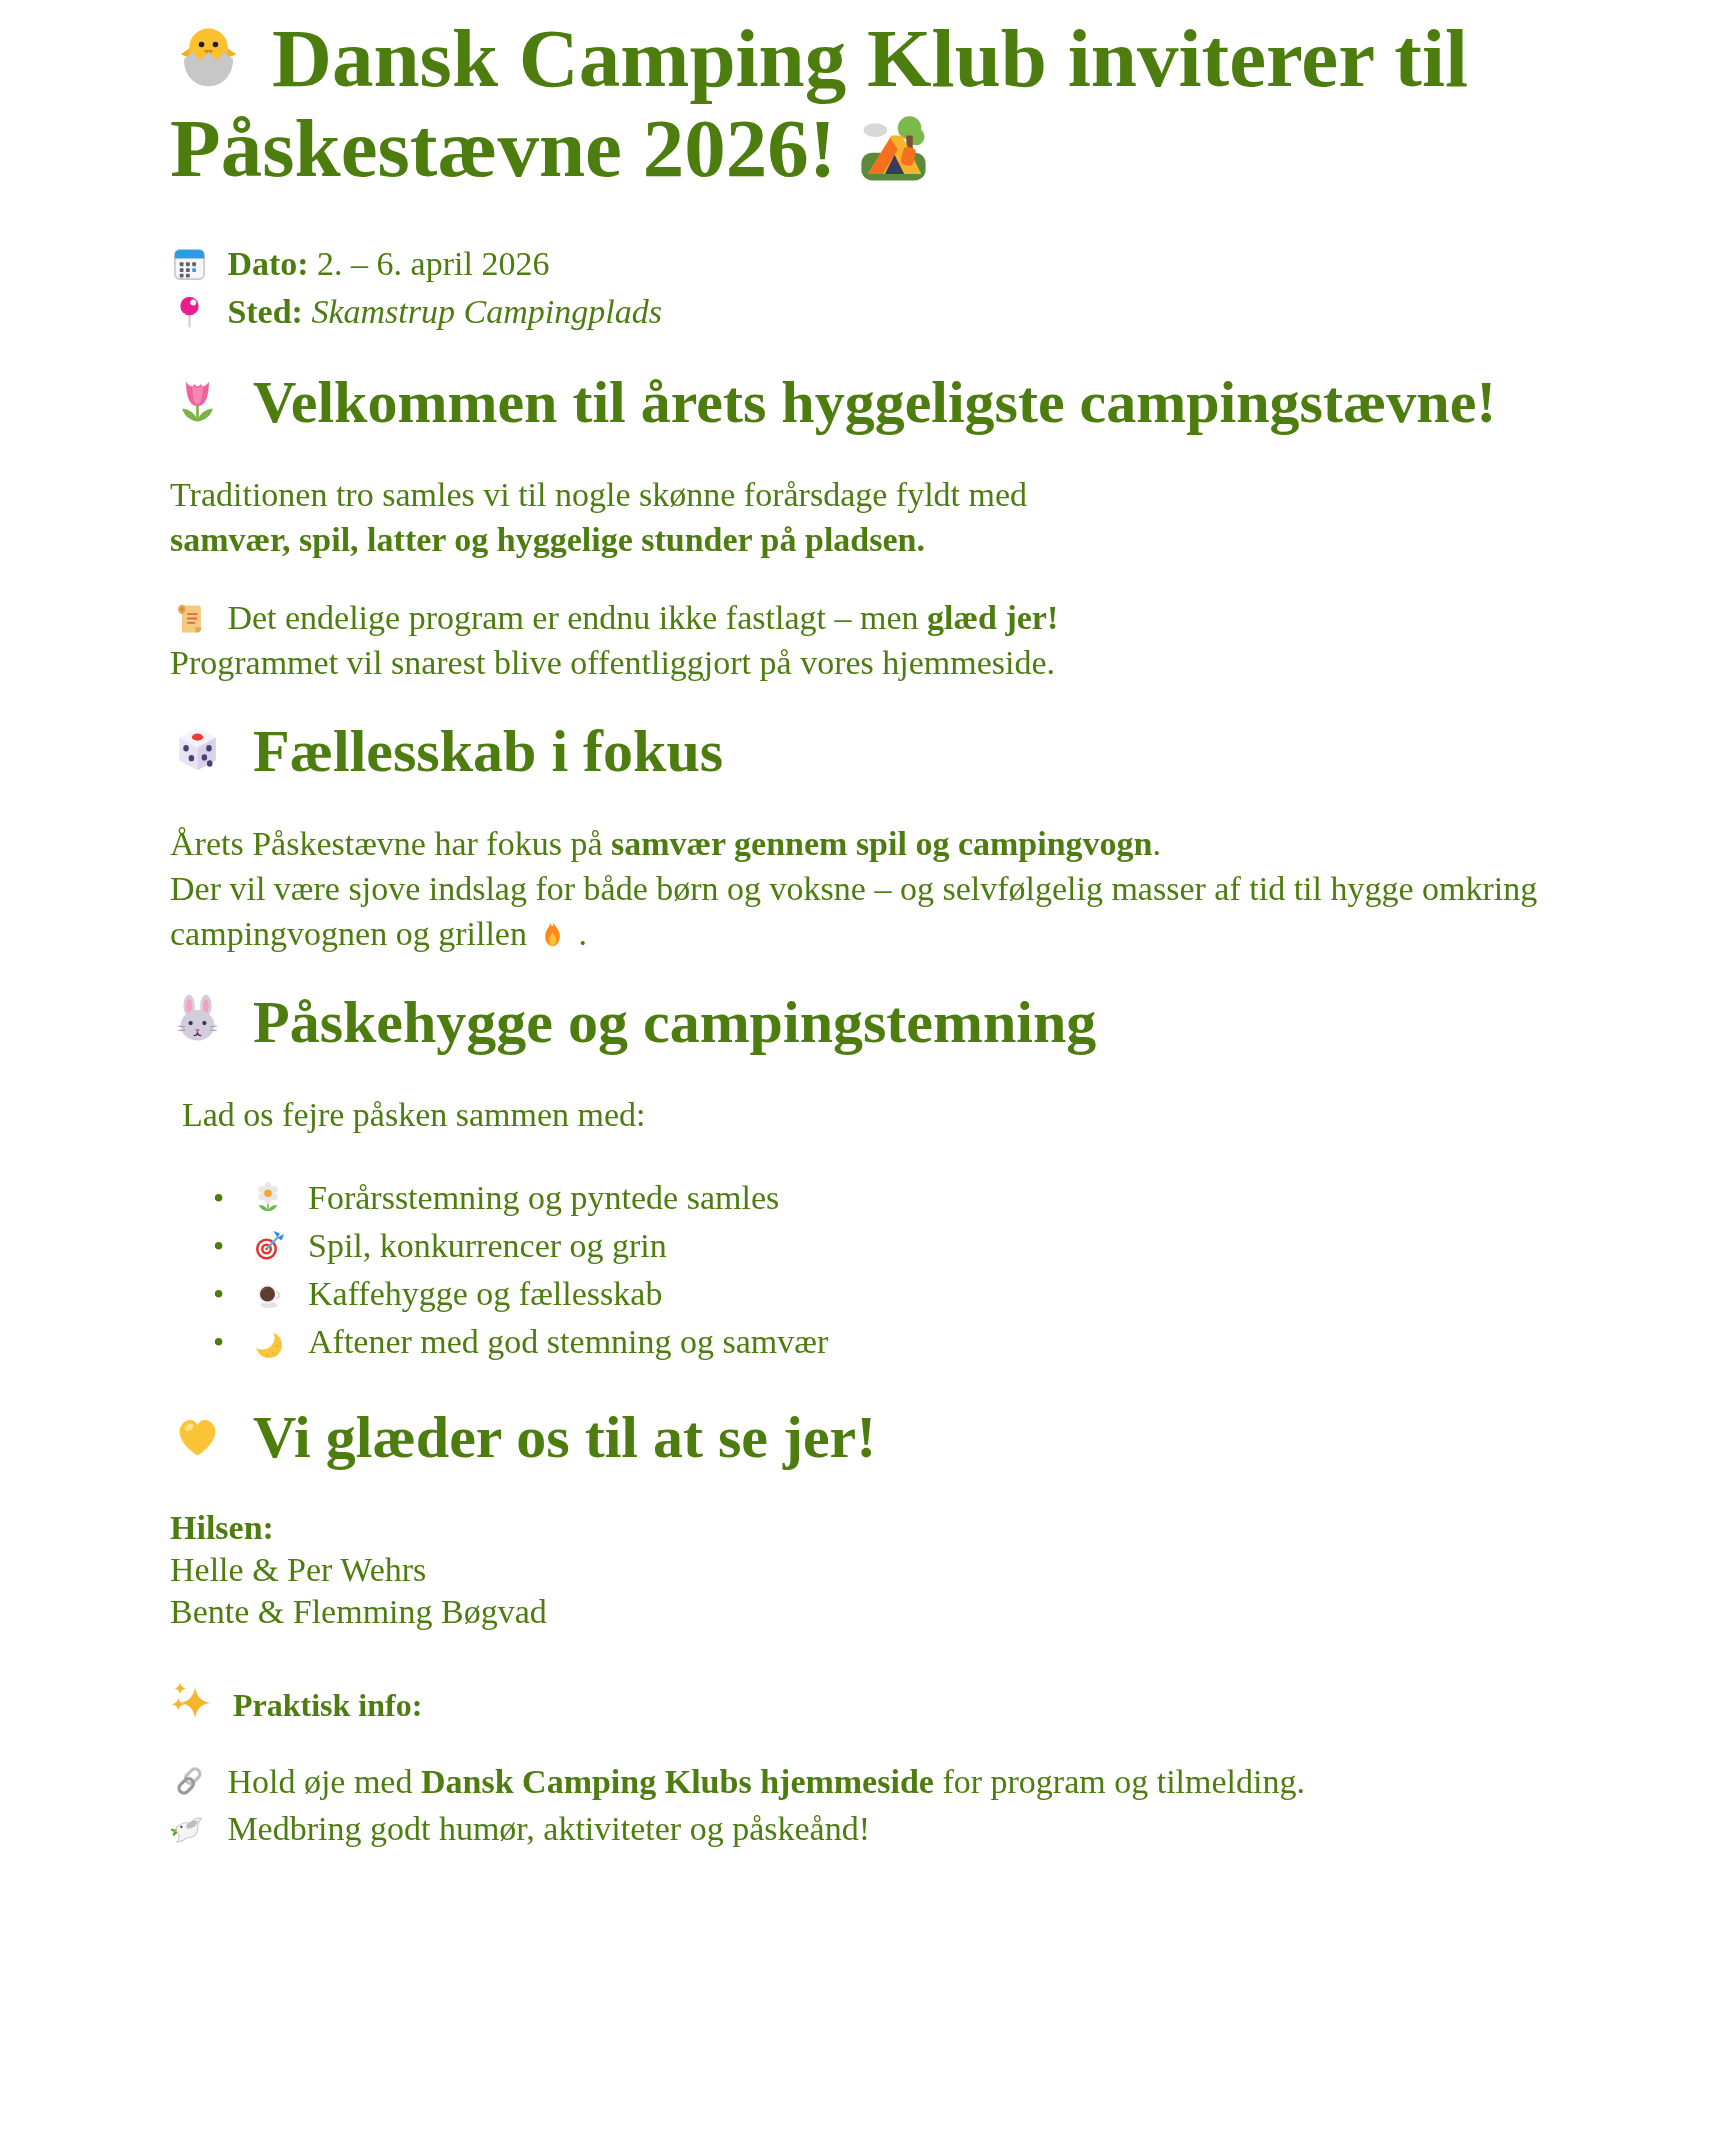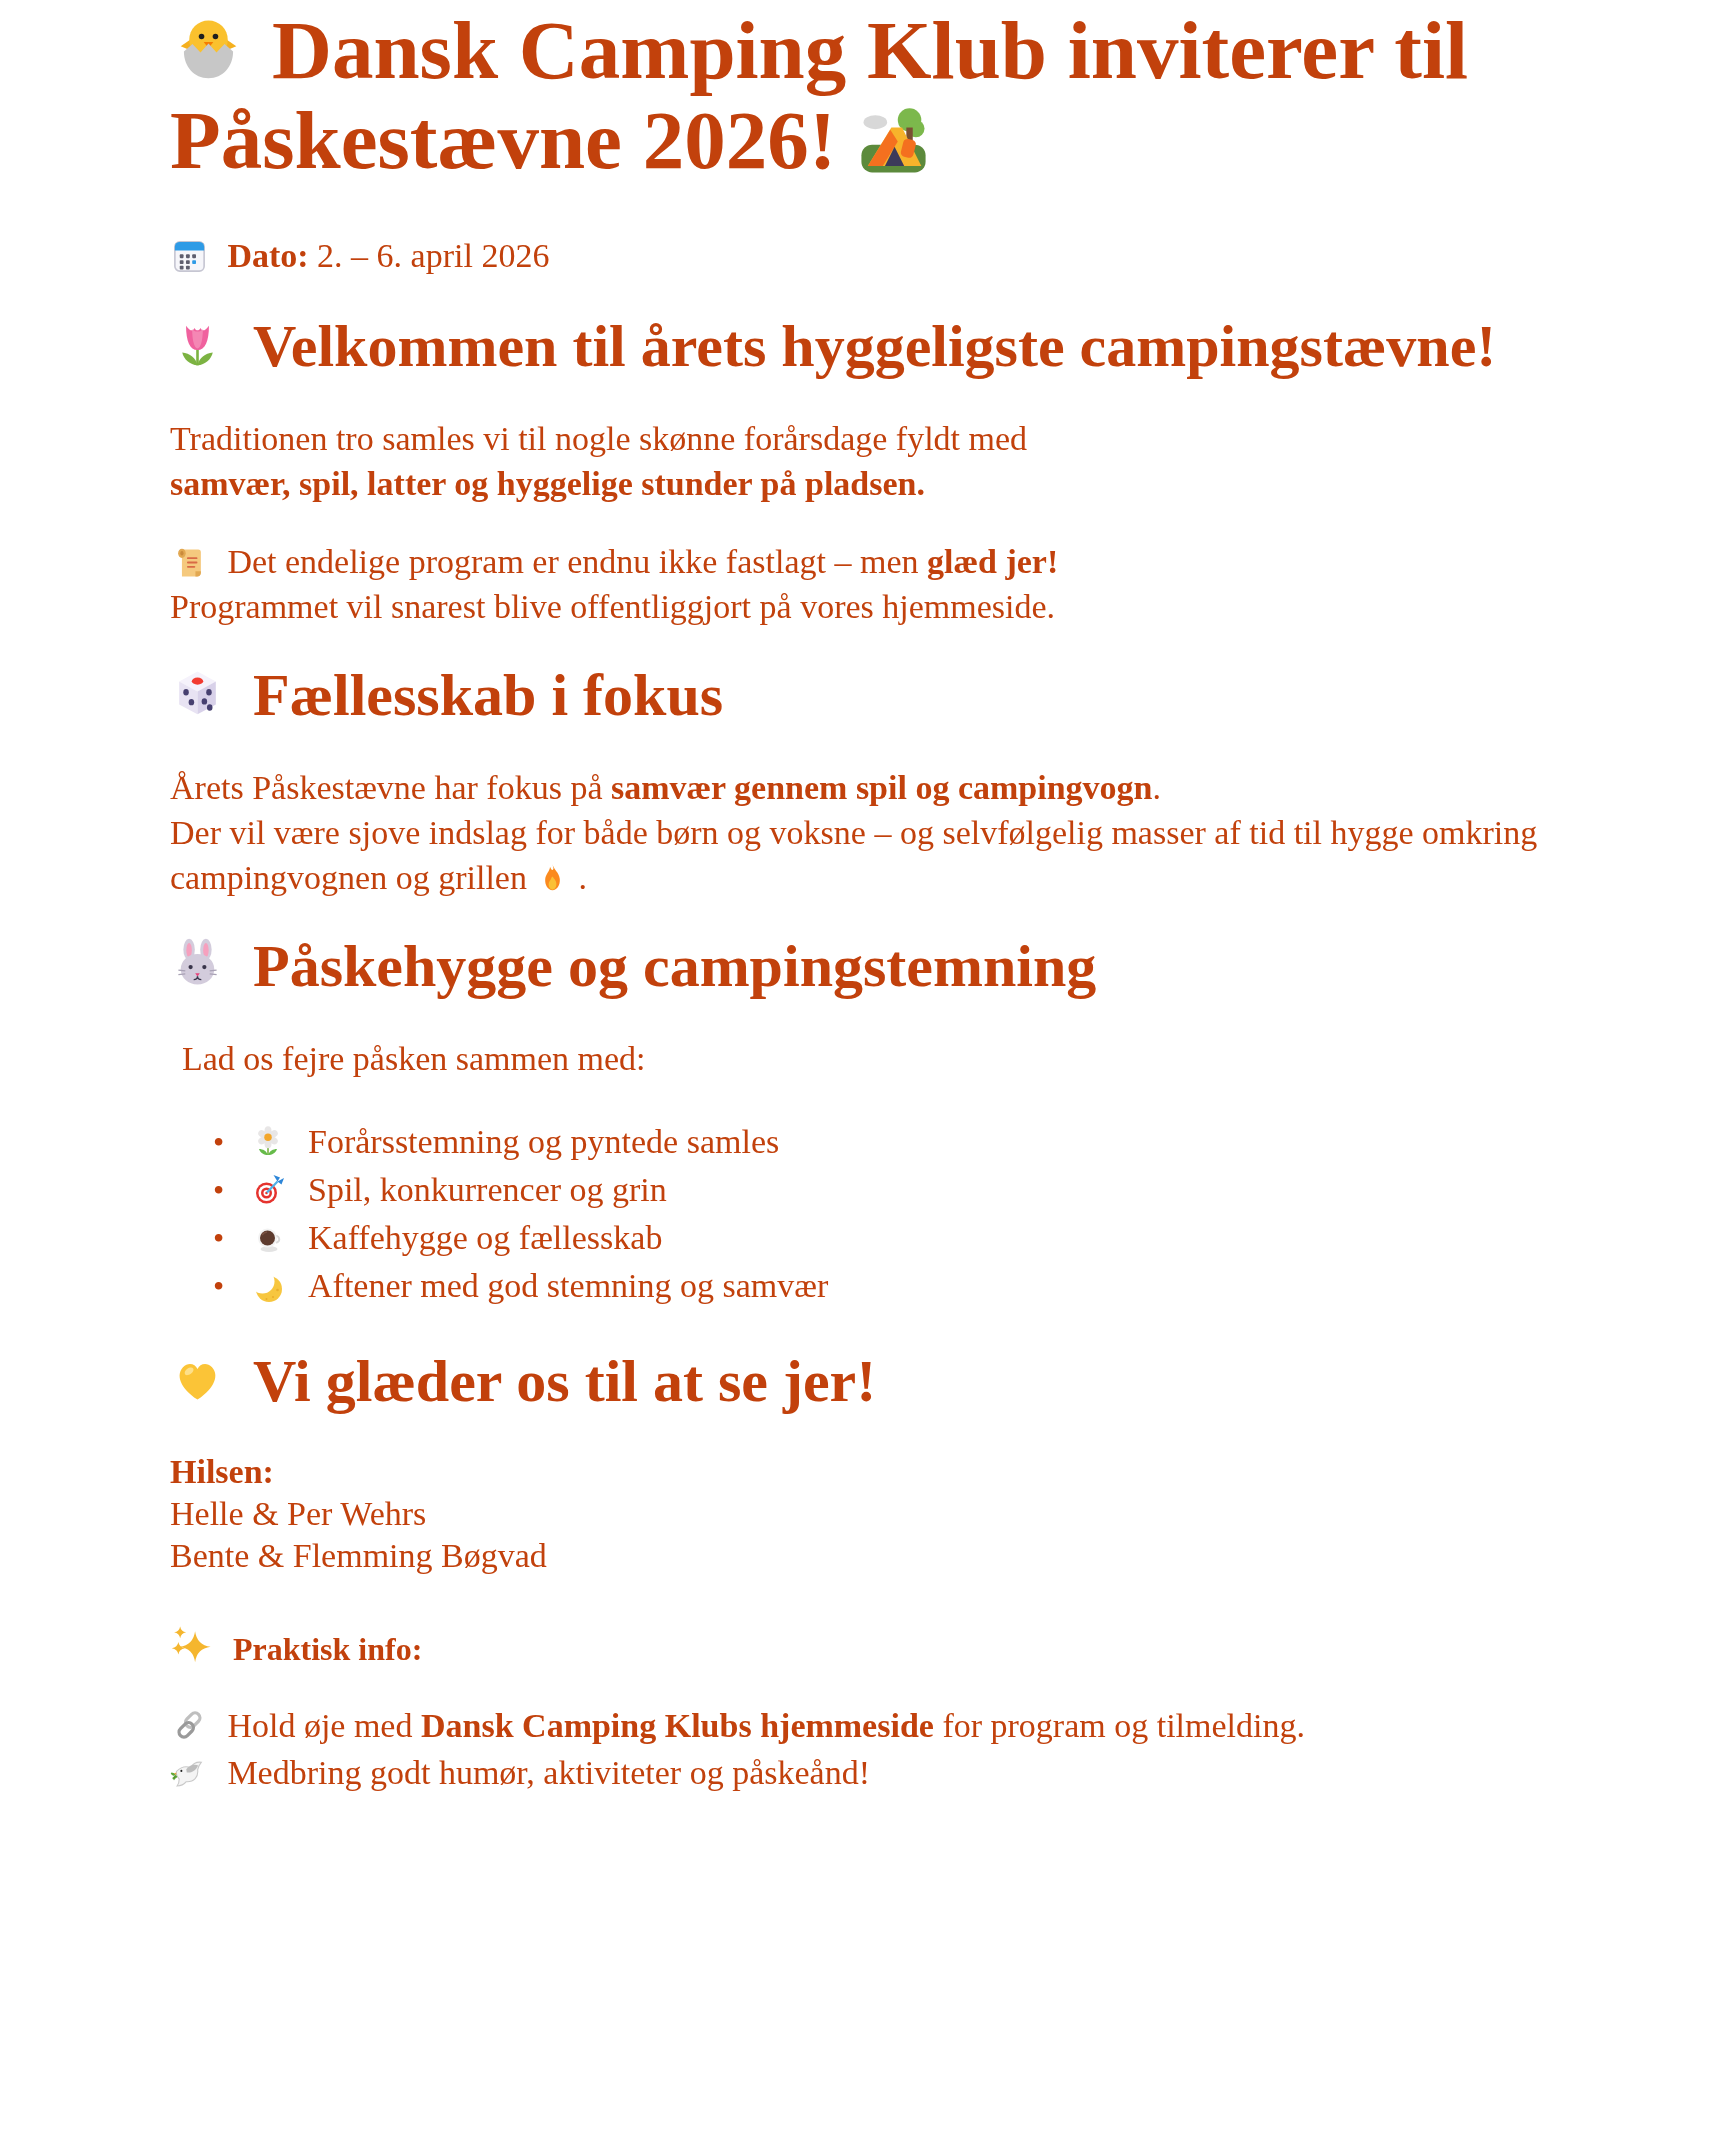--- a/index.html
+++ b/index.html
@@ -1,20 +1,20 @@
 <!DOCTYPE html>
 <html style="font-size:13.4px"><head>
 <meta charset="utf-8">
 <style>
   html,body{margin:0;padding:0;background:#ffffff;}
   .page{
     width:1731px;height:2137px;box-sizing:border-box;
-    background:#ffffff;color:#c2410c;
+    background:#ffffff;color:#4d7c0f;
     font-family:"Liberation Serif","DejaVu Serif",serif;
-    padding:6px 159px 0 170px;
+    padding:14px 159px 0 170px;
     overflow:hidden;
   }
   
   h1{font-size:83px;line-height:1.08;font-weight:bold;margin:0 0 47px 0;}
   h2{font-size:60px;line-height:1.1;font-weight:bold;margin:33px 0 37px 0;}
   h3{font-size:32px;line-height:1.2;font-weight:bold;margin:47px 0 33px 0;}
   p{font-size:34px;line-height:45px;margin:0 0 33px 0;}
   .info{line-height:48px;margin:0;}
   .names{line-height:42px;margin:0;}
   .practical-lines{line-height:47px;margin:0;}
@@ -69,20 +69,25 @@
           <rect x="18" y="32" width="7" height="7" rx="1.5"></rect>
               <rect x="29.5" y="32" width="7" height="7" rx="1.5"></rect>
               <rect x="41" y="32" width="7" height="7" rx="1.5"></rect>
           <rect x="18" y="43" width="7" height="7" rx="1.5"></rect>
               <rect x="29.5" y="43" width="7" height="7" rx="1.5"></rect>
           <rect x="18" y="53" width="7" height="7" rx="1.5"></rect>
               <rect x="29.5" y="53" width="7" height="7" rx="1.5"></rect>
         </g>
         <rect x="41" y="43" width="7" height="7" rx="1.5" fill="#2E9BE6"></rect>
       </svg></span><b>Dato:</b> <span>2. – 6. april 2026</span></span><br>
+    <span><span class="ic ic-line"><svg viewBox="0 0 72 72">
+        <rect x="34" y="36" width="4" height="28" rx="2" fill="#CFCFCF"></rect>
+        <circle cx="36" cy="24" r="17" fill="#EA1E8C"></circle>
+        <circle cx="43" cy="17.5" r="5.5" fill="#FFFFFF"></circle>
+      </svg></span><b>Sted:</b> <i>Skamstrup Campingplads</i></span>
   </p>
 
   <h2><span class="ic ic-h2"><svg viewBox="0 0 72 72">
       <rect x="34.3" y="36" width="3.4" height="26" fill="#7CB342"></rect>
       <path d="M36 62 C34 52 26 46 16 45 C18 54 26 61 36 62 Z" fill="#7CB342"></path>
       <path d="M36 62 C38 52 46 46 56 45 C54 54 46 61 36 62 Z" fill="#7CB342"></path>
       <path d="M21 10 C21 30 26 42 36 42 C46 42 51 30 51 10 C46 17 42 18 40 13 C38 17 34 17 32 13 C30 18 26 17 21 10 Z" fill="#F0619E"></path>
       <path d="M29 14 C29 30 32 39 36 40 C40 39 43 30 43 14 C40 19 32 19 29 14 Z" fill="#F7A8C6" opacity="0.55"></path>
     </svg></span><span>Velkommen til årets hyggeligste campingstævne!</span></h2>
 

